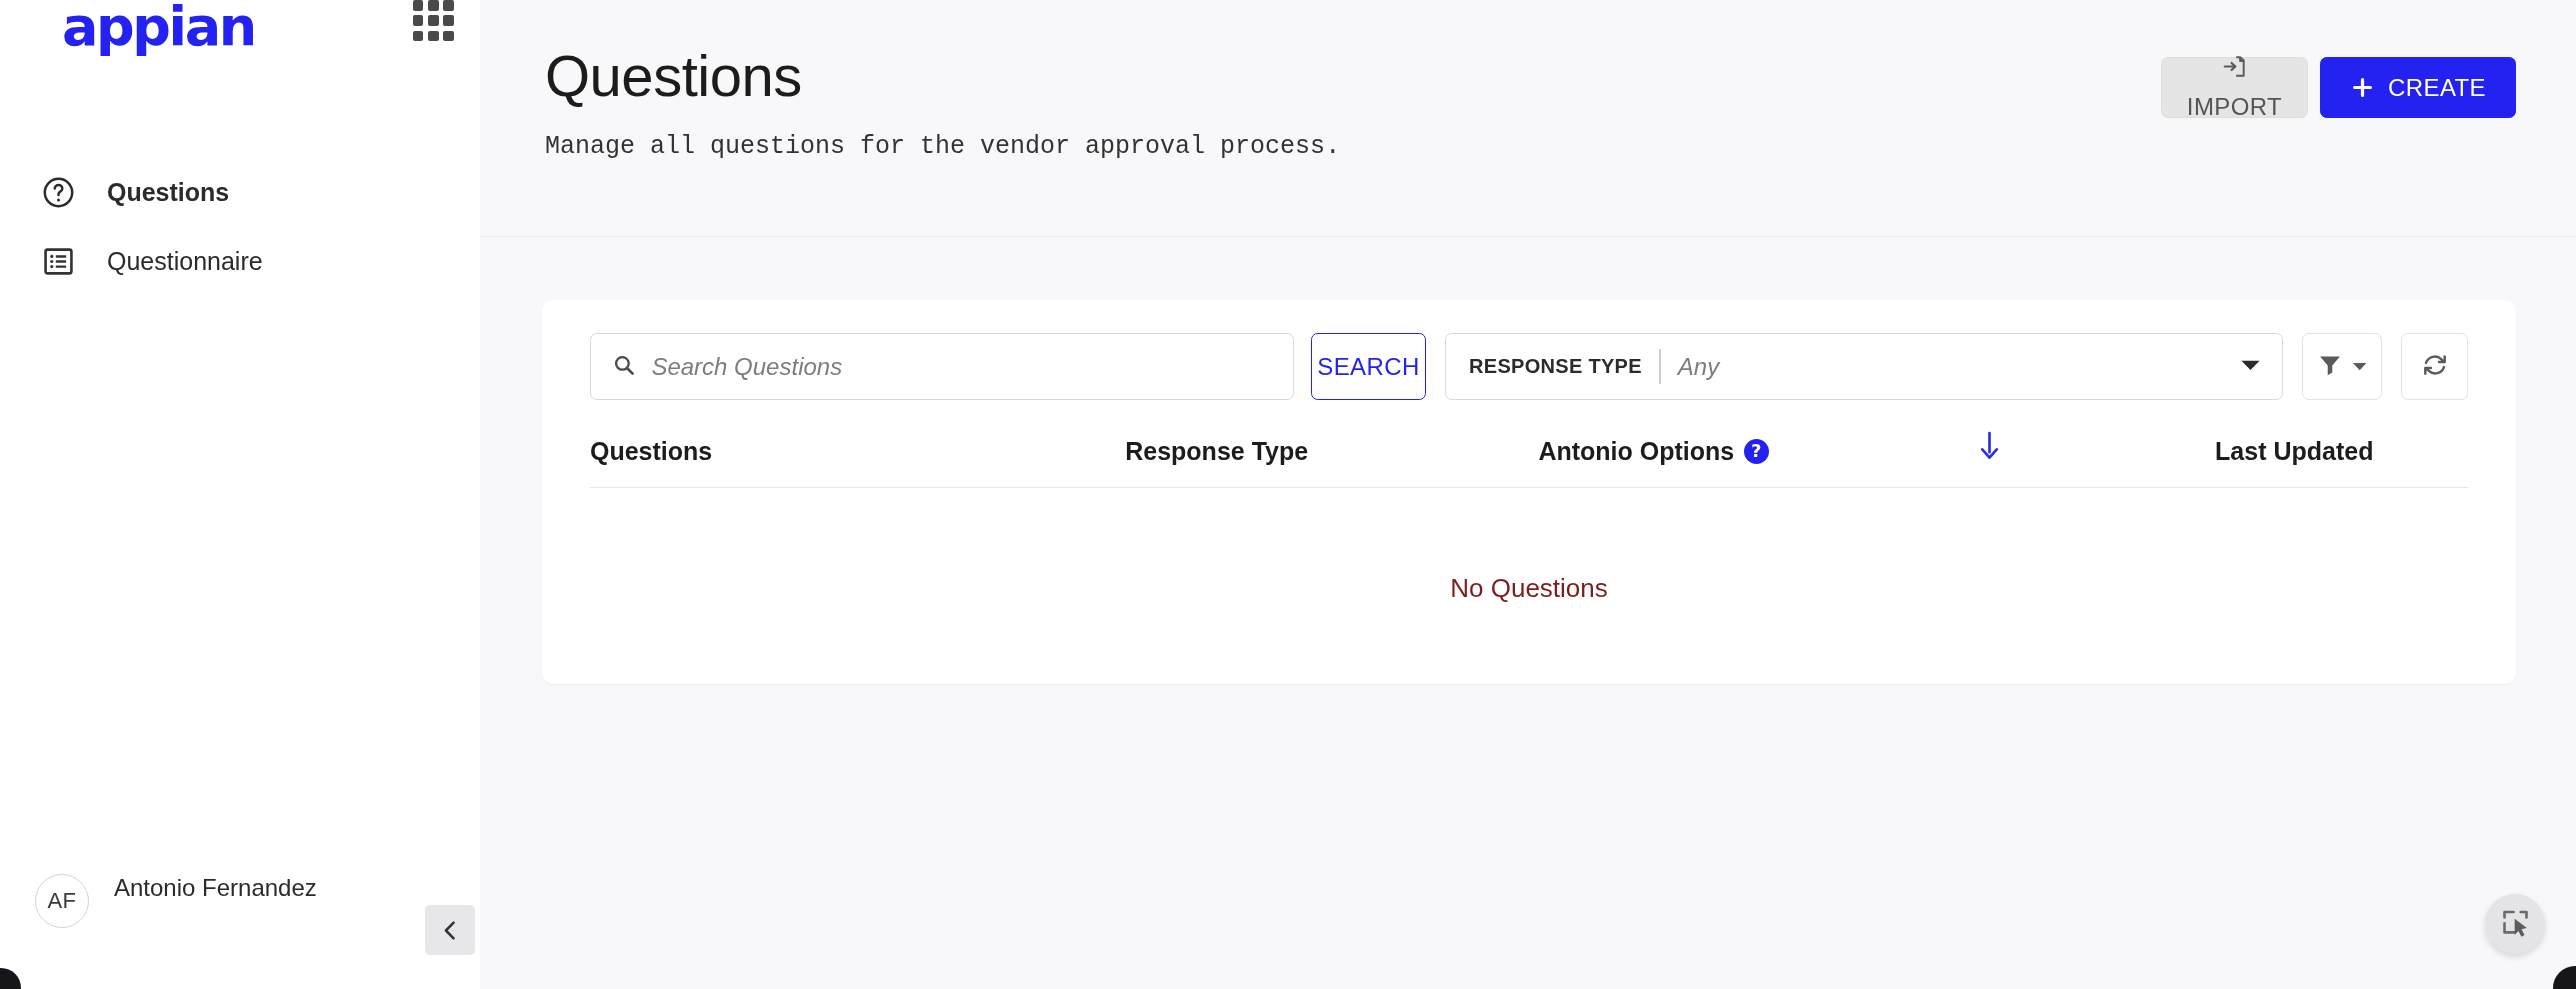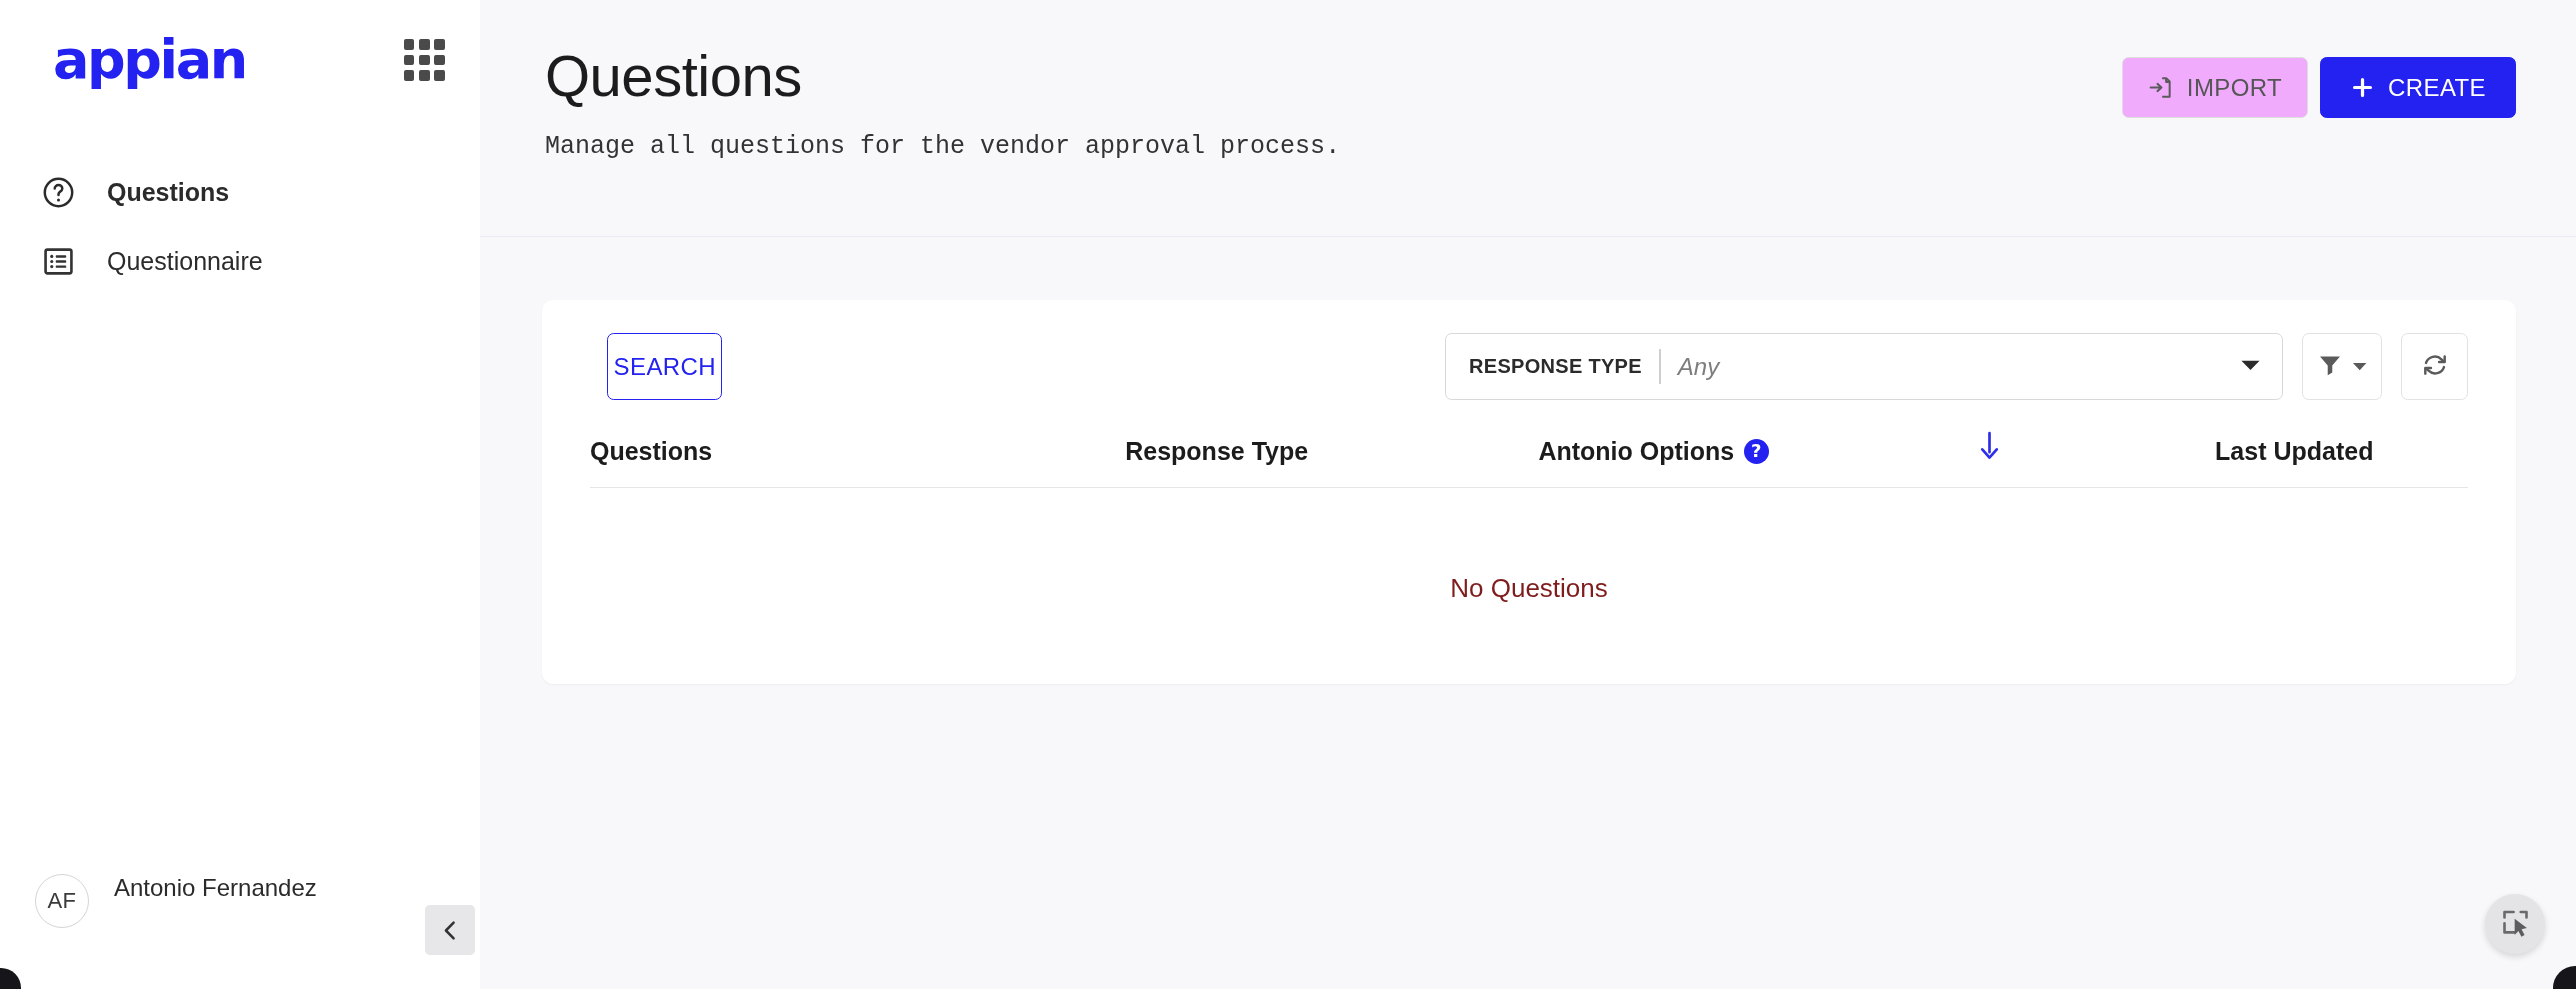--- a/index.html
+++ b/index.html
@@ -26,25 +26,24 @@
     position: relative;
     width: 480px;
     height: 989px;
     background: #ffffff;
     flex: 0 0 480px;
     border-right: 1px solid #ffffff;
   }
 
   .brand-row {
     position: absolute;
-    top: 0; left: 0;
+    top: 0; left: 9px;
     width: 480px;
     height: 120px;
     display: flex;
-    align-items: center;
     justify-content: space-between;
     padding: 0 35px 0 53px;
   }
 
   .brand-logo {
     font-family: "DejaVu Sans", sans-serif;
     font-size: 54px;
     font-weight: 700;
     letter-spacing: -2.4px;
     color: #2322f0;
@@ -186,23 +185,24 @@
     justify-content: center;
     gap: 13.4px;
     border-radius: 6.7px;
     font-size: 24px;
     letter-spacing: 0.4px;
     cursor: pointer;
     white-space: nowrap;
     padding: 0 25px;
   }
   .btn-secondary {
-    background: #f0abfc;
+    background: #e5e5e5;
     border: 1.4px solid #dedede;
     color: #555555;
+    flex-direction: column;
   }
   .btn-primary {
     background: #2322f0;
     border: 1.4px solid #2322f0;
     color: #ffffff;
     padding: 0 29px;
   }
   .btn .btn-ico { display: flex; align-items: center; }
 
   
@@ -517,20 +517,29 @@
         </div>
       </div>
     </div>
 
     <div class="content-area">
       <div class="card">
 
         <div class="toolbar">
 
           <div class="search-wrap">
+            <div class="search-box">
+              <span>
+                <svg width="24" height="24" viewBox="0 0 24 24" fill="none">
+                  <circle cx="10.4" cy="10.4" r="6.3" stroke="#4b4b4b" stroke-width="2.3"></circle>
+                  <path d="M15.2 15.2 20.6 20.6" stroke="#4b4b4b" stroke-width="2.7" stroke-linecap="round"></path>
+                </svg>
+              </span>
+              <input type="text" placeholder="Search Questions" style="">
+            </div>
             <button class="search-submit">SEARCH</button>
           </div>
 
           <div class="select-wrap">
             <span class="select-label">RESPONSE TYPE</span>
             <span class="select-div"></span>
             <span class="select-value">Any</span>
             <span class="select-caret">
               <svg width="21" height="15.4" viewBox="0 0 22 16">
                 <path d="M1.5 3.5h19L11 13.2z" fill="#2b2b2b"></path>

